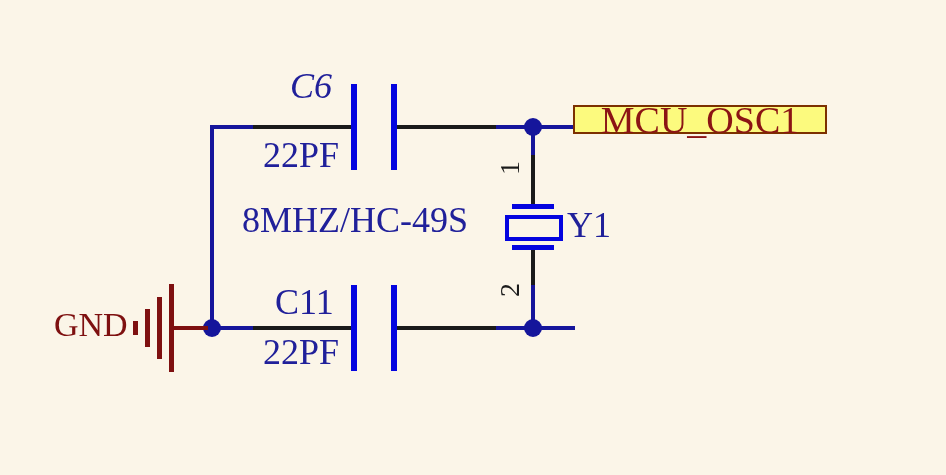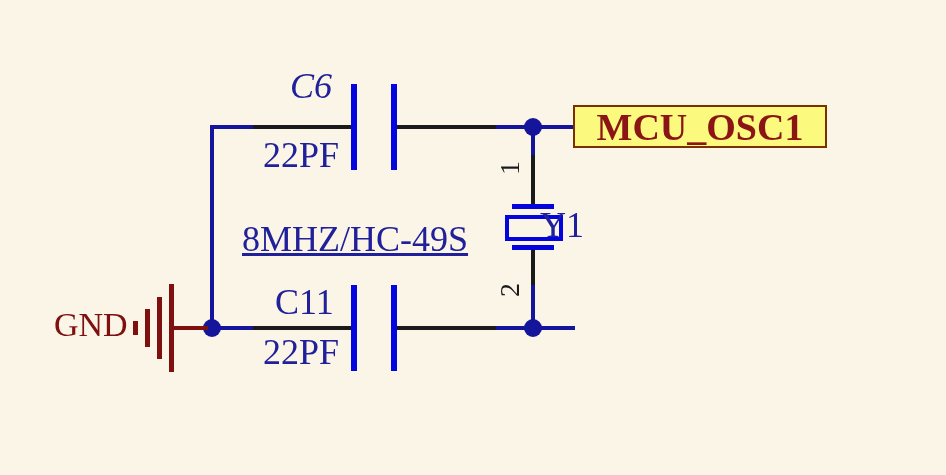--- a/index.html
+++ b/index.html
@@ -79,33 +79,33 @@
   <div class="abs text-navy" style="left:263px;top:137px;">22PF</div>
 
   <div class="abs plate" style="left:351px;top:285px;width:6px;height:86px;"></div>
   <div class="abs plate" style="left:391px;top:285px;width:6px;height:86px;"></div>
   <div class="abs text-navy" style="left:275px;top:284px;text-align:right;">C11</div>
   <div class="abs text-navy" style="left:263px;top:334px;">22PF</div>
 
   <div class="abs plate" style="left:512px;top:204px;width:42px;height:5px;"></div>
   <div class="abs xtal-rect" style="left:505px;top:215px;"></div>
   <div class="abs plate" style="left:512px;top:245px;width:42px;height:5px;"></div>
-  <div class="abs text-navy" style="left:540px;top:207px;">Y1</div>
-  <div class="abs text-navy" style="left:242px;top:221px;text-decoration:underline;">8MHZ/HC-49S</div>
+  <div class="abs text-navy" style="left:567px;top:207px;">Y1</div>
+  <div class="abs text-navy" style="left:242px;top:202px;">8MHZ/HC-49S</div>
   <div class="abs pin-num" style="left:495px;top:153px;">1</div>
   <div class="abs pin-num" style="left:495px;top:275px;">2</div>
 
   <div class="abs dot" style="left:524px;top:118px;"></div>
   <div class="abs dot" style="left:524px;top:319px;"></div>
   <div class="abs dot" style="left:203px;top:319px;"></div>
 
   <div class="abs text-maroon" style="left:54px;top:308px;text-align:center;">GND</div>
   <div class="abs gnd-bar" style="left:133px;top:321px;width:5px;height:14px;"></div>
   <div class="abs gnd-bar" style="left:145px;top:309px;width:5px;height:38px;"></div>
   <div class="abs gnd-bar" style="left:157px;top:297px;width:5px;height:62px;"></div>
   <div class="abs gnd-bar" style="left:169px;top:284px;width:5px;height:88px;"></div>
   <div class="abs gnd-bar" style="left:172px;top:326px;width:36px;height:4px;"></div>
 
-  <div class="abs port" style="left:573px;top:105px;height:43px;font-weight:bold;">
+  <div class="abs port" style="left:573px;top:105px;height:29px;">
     <span class="port-text">MCU_OSC1</span>
   </div>
 
 </div>
 
 </body></html>

